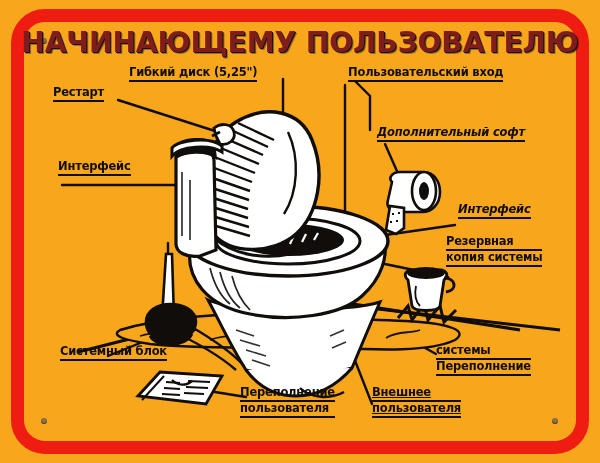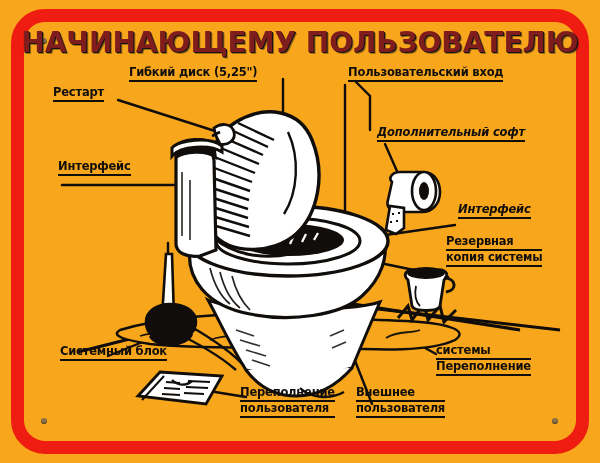--- a/index.html
+++ b/index.html
@@ -316,18 +316,18 @@
   <div class="label" style="left:436px; top:344px;">
     <span class="ln">системы</span>
     <span class="ln">Переполнение</span>
   </div>
 
   <div class="label" style="left:240px; top:386px;">
     <span class="ln">Переполнение</span>
     <span class="ln">пользователя</span>
   </div>
 
-  <div class="label" style="left:356px; top:386px;">
+  <div class="label" style="left:372px; top:386px;text-decoration:underline;">
     <span class="ln">Внешнее</span>
     <span class="ln">пользователя</span>
   </div>
 
 </div>
 
 </body></html>

